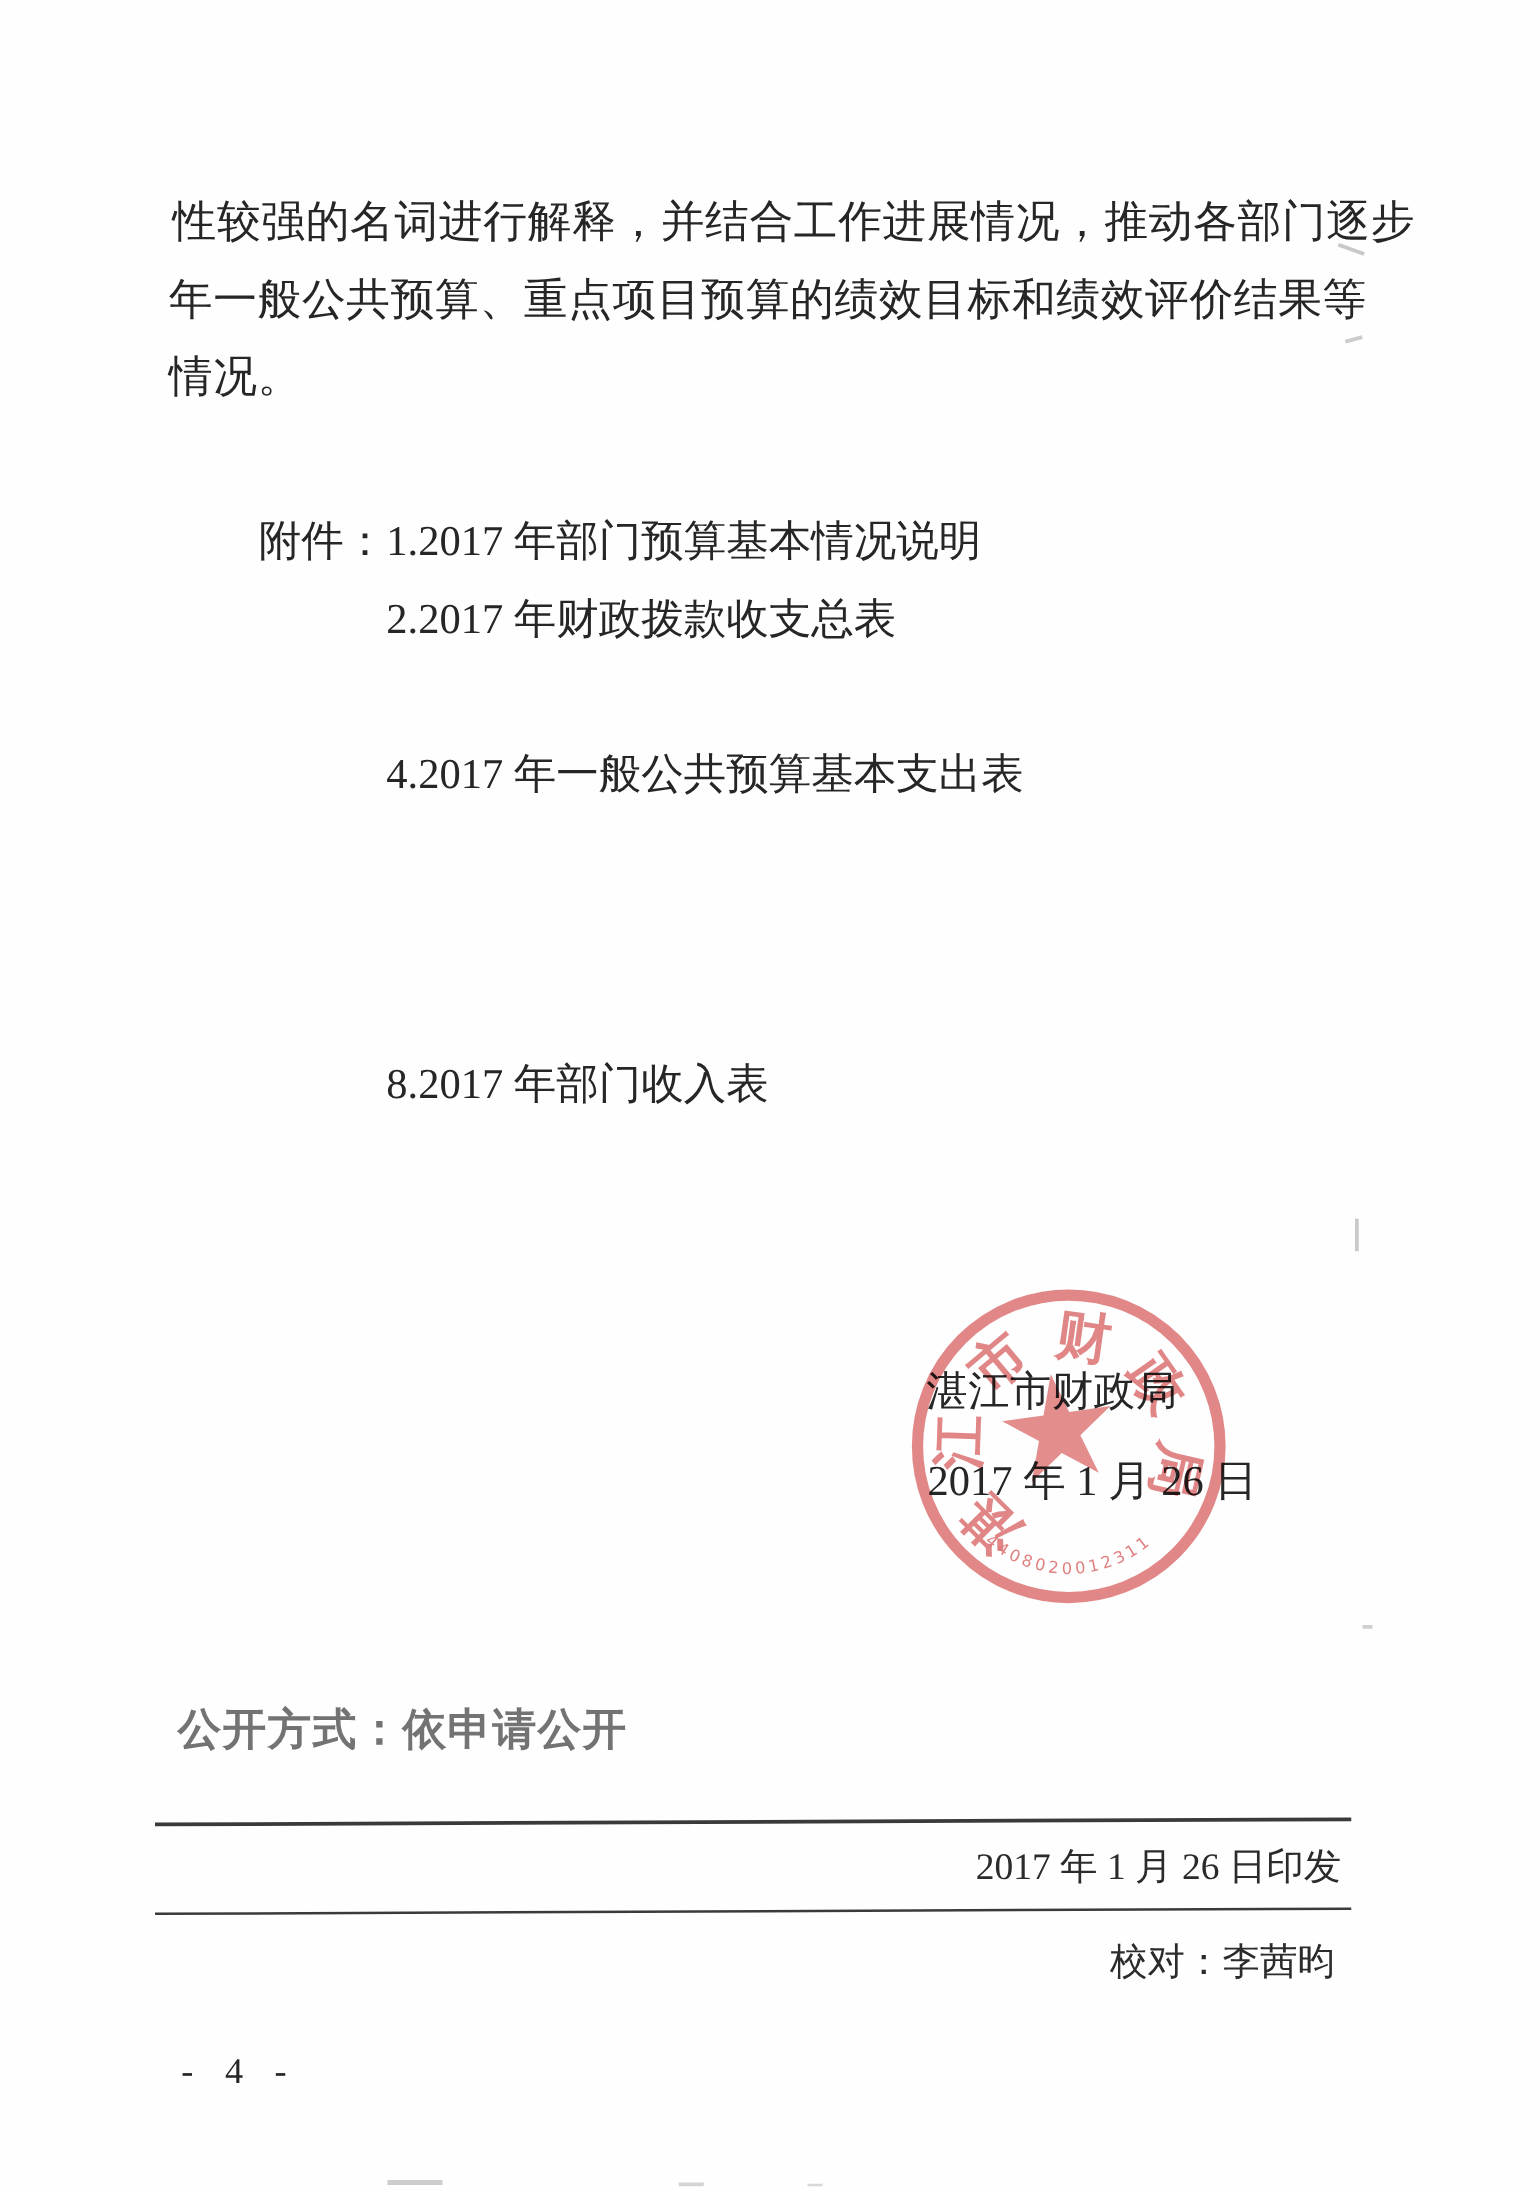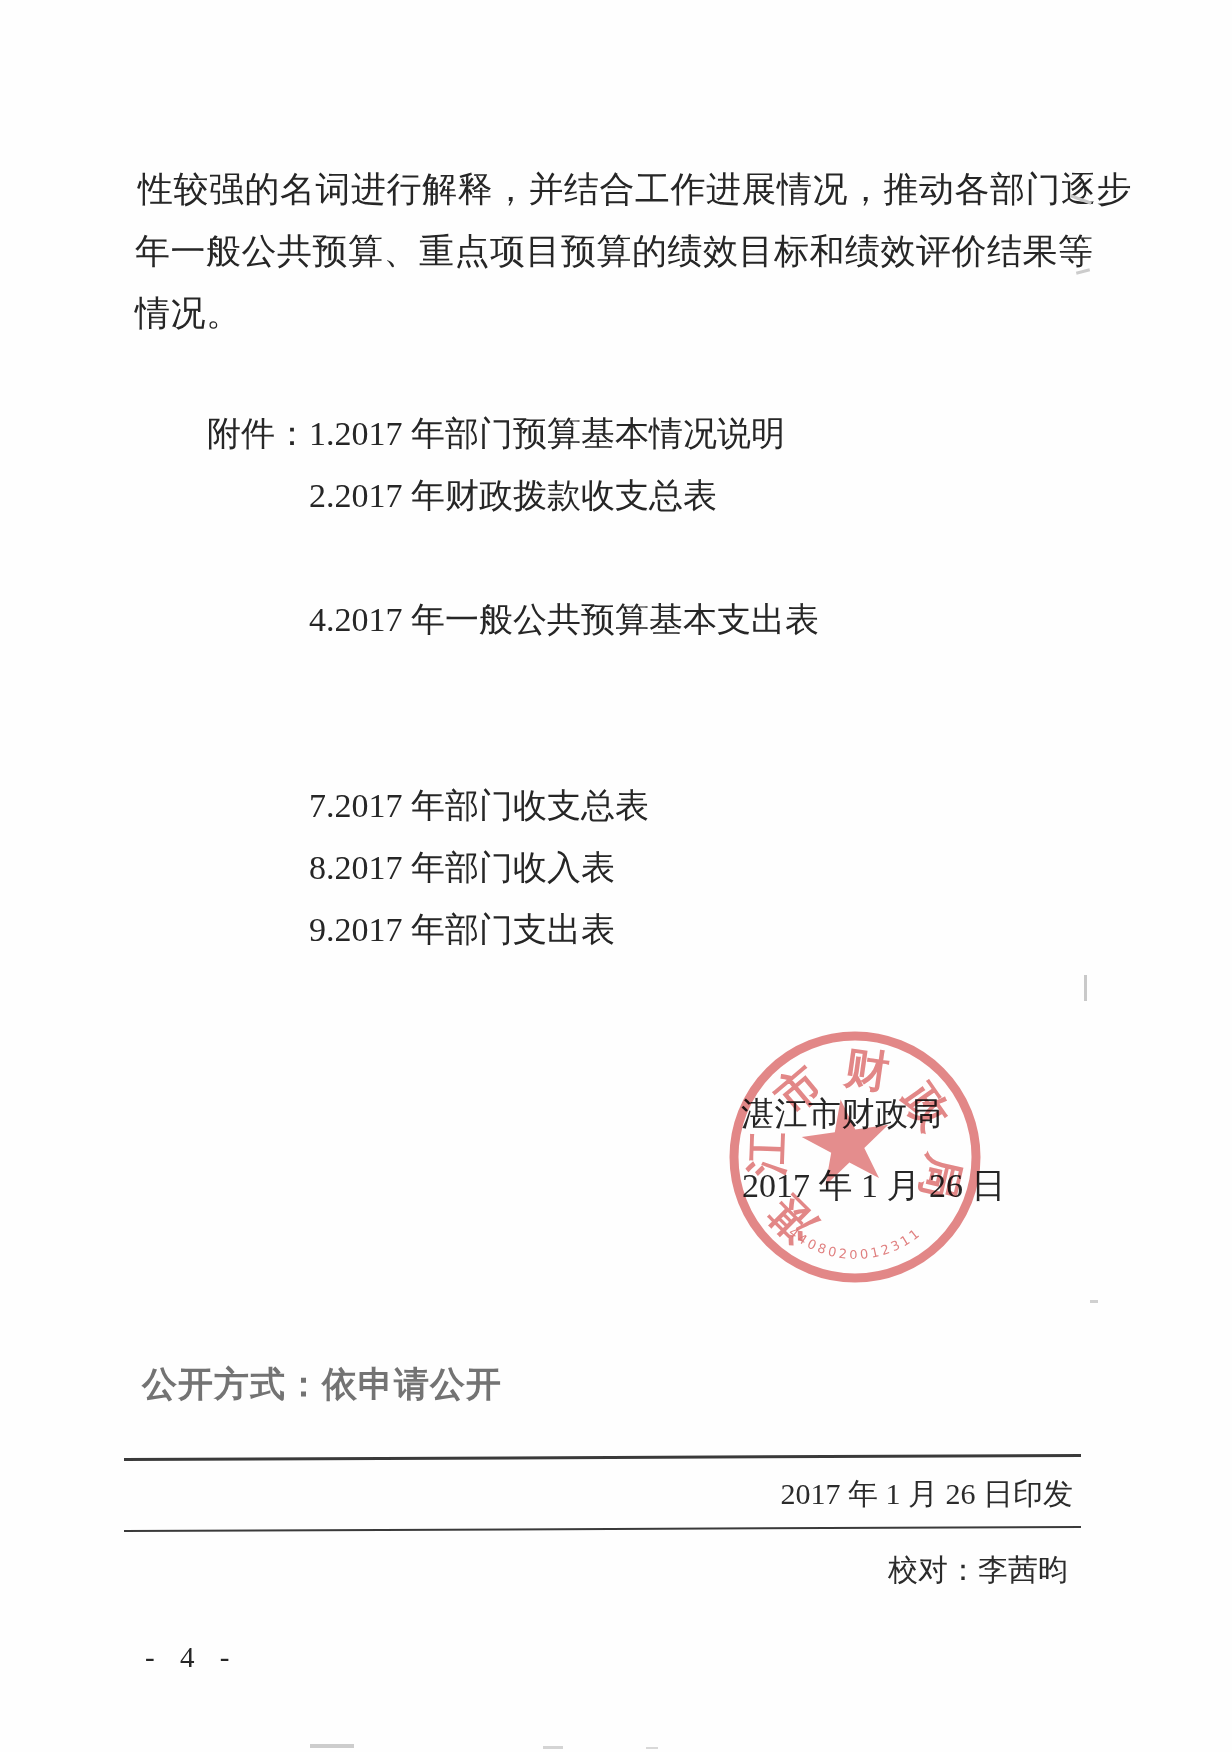--- a/index.html
+++ b/index.html
@@ -11,21 +11,21 @@
     overflow:hidden;
     font-family:"Liberation Serif","DejaVu Serif",serif;
   }
   .t{
     position:absolute;
     white-space:nowrap;
     color:#262626;
     line-height:1.15;
     font-family:"Liberation Serif","DejaVu Serif",serif;
   }
-  .body-line{font-size:35px;letter-spacing:0.5px;margin-top:12px;}
+  .body-line{font-size:35px;letter-spacing:0.5px;}
   .list-line{font-size:34px;}
   .sig-org{font-size:33px;letter-spacing:0.5px;}
   .sig-date{font-size:34px;}
   .disclosure{
     font-size:35px;
     font-weight:700;
     color:#737373;
     font-family:"Liberation Sans","DejaVu Sans",sans-serif;
     letter-spacing:1px;
   }
@@ -55,23 +55,21 @@
 
   <div class="t body-line" style="left:138px;top:158px;">性较强的名词进行解释，并结合工作进展情况，推动各部门逐步</div>
   <div class="t body-line" style="left:135px;top:220px;">年一般公共预算、重点项目预算的绩效目标和绩效评价结果等</div>
   <div class="t body-line" style="left:135px;top:282px;">情况。</div>
 
   <div class="t list-line" style="left:207px;top:414px;">
     <span>附件：</span><span>1.2017 年部门预算基本情况说明</span>
   </div>
   <div class="t list-line" style="left:309px;top:476px;">2.2017 年财政拨款收支总表</div>
   <div class="t list-line" style="left:309px;top:600px;">4.2017 年一般公共预算基本支出表</div>
-  <div class="t list-line" style="left:309px;top:786px;">7.2017 年部门收支总表</div>
   <div class="t list-line" style="left:309px;top:848px;">8.2017 年部门收入表</div>
-  <div class="t list-line" style="left:309px;top:910px;">9.2017 年部门支出表</div>
 
   <div class="t sig-org" style="left:741px;top:1096px;">湛江市财政局</div>
   <div class="t sig-date" style="left:742px;top:1166px;">2017 年 1 月 26 日</div>
 
   <svg class="seal-svg" viewBox="0 0 260 260">
     <circle cx="130" cy="130" r="121" fill="none" stroke="#d95f5f" stroke-width="9" opacity="0.85"></circle>
     <polygon fill="#da6161" opacity="0.82" points="115.6,72.4 130.3,102.5 163.3,97.8 139.3,121.1 154.0,151.1 124.4,135.4 100.4,158.6 106.2,125.7 76.7,110.0 109.8,105.3"></polygon>
     <g fill="#d95f5f" opacity="0.85">
       <text class="seal-arc-char" x="130" y="57" font-size="44" text-anchor="middle" transform="rotate(-135 130 130)">湛</text>
       <text class="seal-arc-char" x="130" y="57" font-size="44" text-anchor="middle" transform="rotate(-88 130 130)">江</text>

